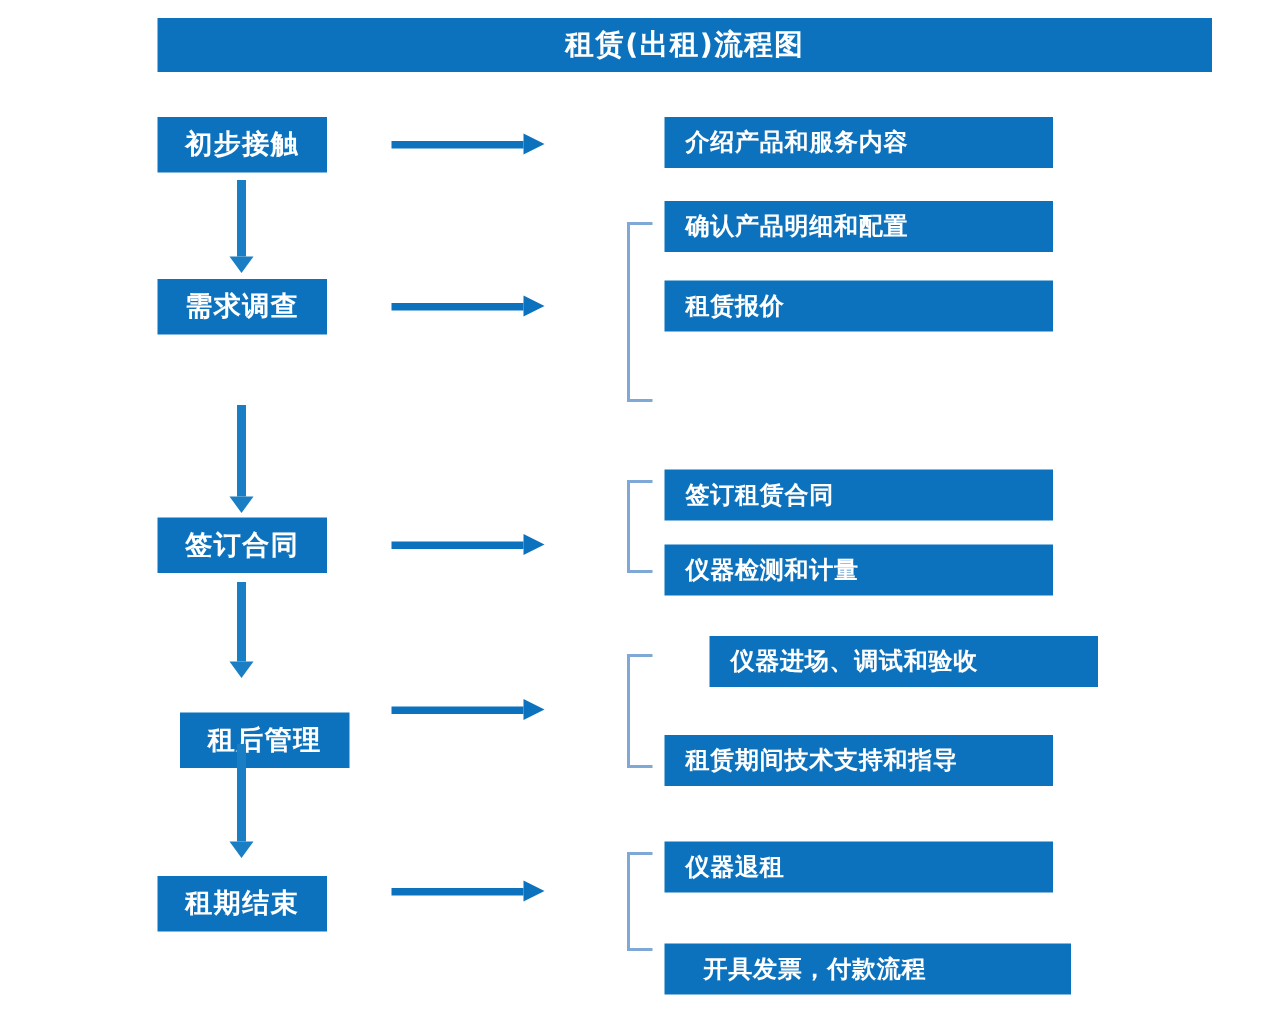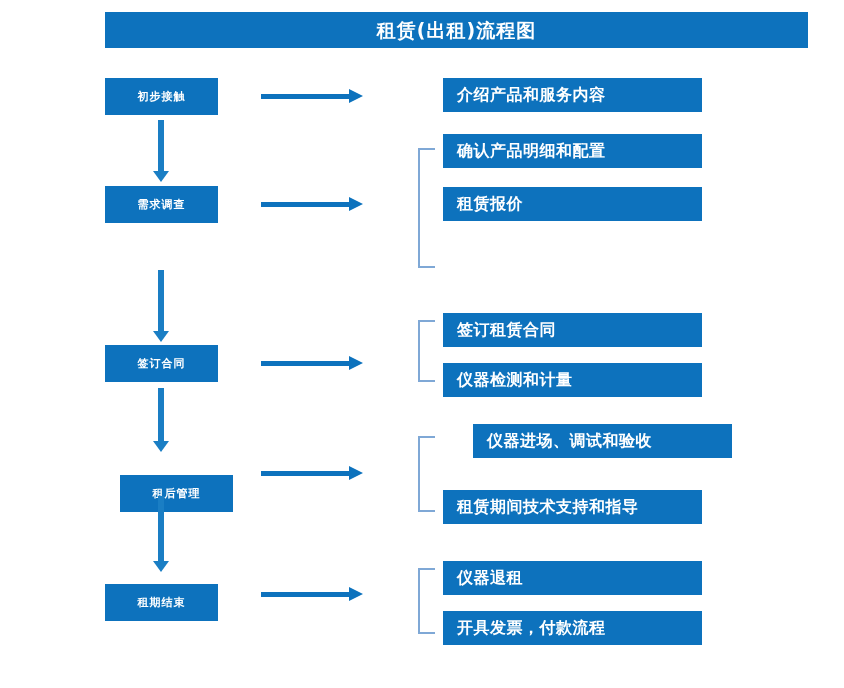--- a/index.html
+++ b/index.html
@@ -29,21 +29,21 @@
 
   
   .stage-box{
     position:absolute;
     width:113px;height:37px;
     background:#0d72bd;
     display:flex;align-items:center;justify-content:center;
   }
   .stage-box .stage-label{
     color:#ffffff;
-    font-size:11px;
+    font-size:18px;
     font-weight:bold;
     letter-spacing:1px;
     line-height:1;
     white-space:nowrap;
   }
 
   
   .detail-box{
     position:absolute;
     left:443px;width:259px;height:34px;
@@ -190,17 +190,17 @@
   </div>
   <div class="detail-box" style="top:424px;margin-left:30px;">
     <span class="detail-label">仪器进场、调试和验收</span>
   </div>
   <div class="detail-box" style="top:490px;">
     <span class="detail-label">租赁期间技术支持和指导</span>
   </div>
   <div class="detail-box" style="top:561px;">
     <span class="detail-label">仪器退租</span>
   </div>
-  <div class="detail-box" style="top:611px;">
+  <div class="detail-box" style="top:629px;padding-left:12px;">
     <span class="detail-label">开具发票，付款流程</span>
   </div>
 
 </div>
 
 </body></html>

